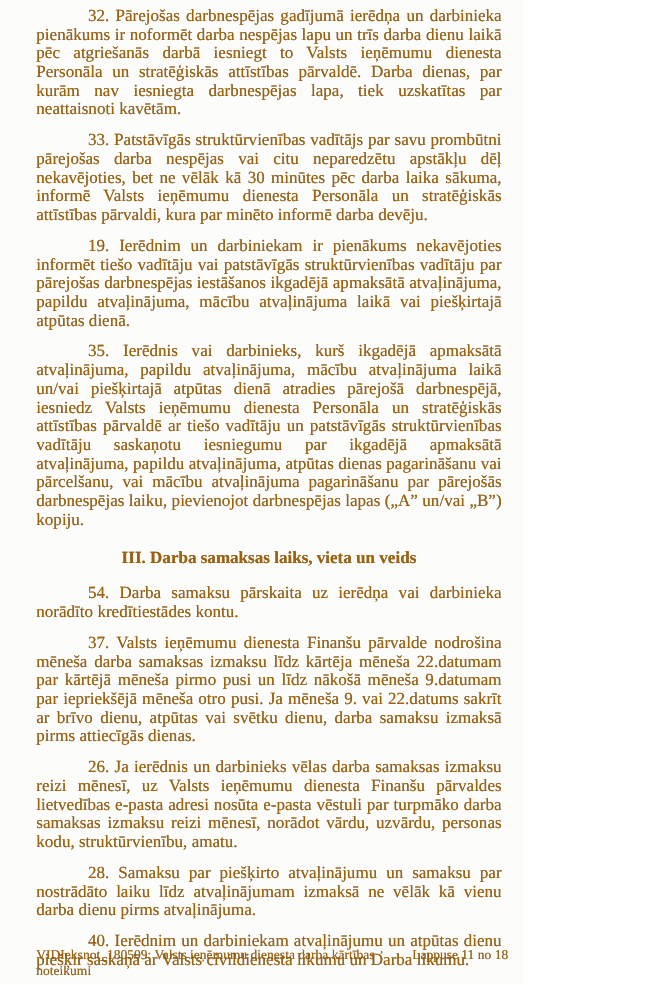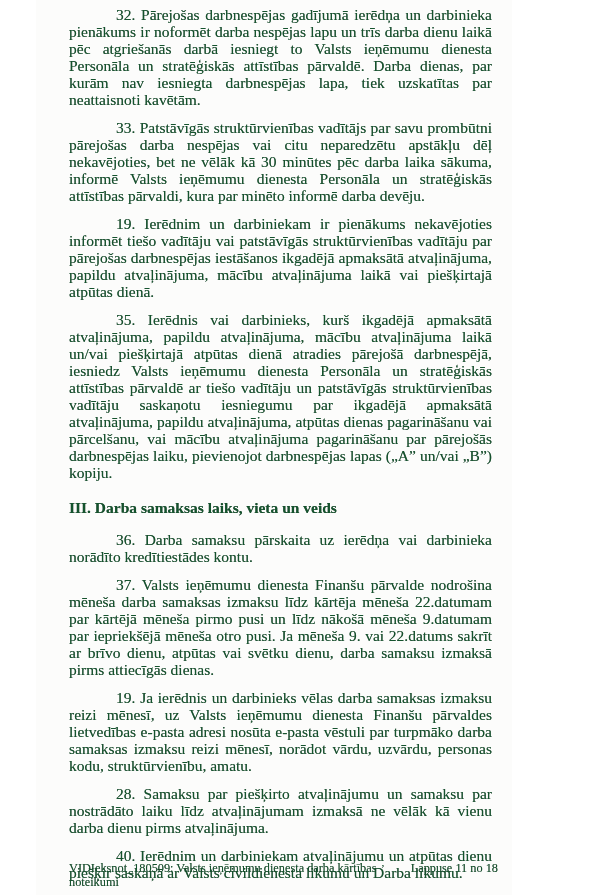--- a/index.html
+++ b/index.html
@@ -8,40 +8,39 @@
     background: #ffffff;
   }
   .page {
     width: 476px;
     height: 895px;
     background: #fcfcfb;
     position: relative;
     overflow: hidden;
     box-sizing: border-box;
     font-family: "Liberation Serif", "DejaVu Serif", serif;
-    color: #14532d;
-    margin-left: 36px;
+    color: #a16207;
   }
   .body-text {
     padding: 6px 20px 0 33px;
   }
   .para {
     margin: 0 0 11px 0;
     font-size: 15.5px;
     line-height: 17px;
     text-align: justify;
     text-indent: 47px;
     text-shadow: 0 0 0.5px rgba(30,30,30,0.55);
   }
   .heading {
     margin: 18px 0 14px 0;
     font-size: 15.5px;
     line-height: 18px;
     font-weight: bold;
-    text-align: left;
+    text-align: center;
     text-shadow: 0 0 0.5px rgba(30,30,30,0.6);
   }
   .footer {
     position: absolute;
     left: 33px;
     right: 14px;
     bottom: 6px;
     display: flex;
     align-items: baseline;
     font-size: 12.3px;
@@ -55,23 +54,23 @@
 </head>
 <body>
 
 <div class="page">
   <main class="body-text">
     <p class="para">32. Pārejošas darbnespējas gadījumā ierēdņa un darbinieka pienākums ir noformēt darba nespējas lapu un trīs darba dienu laikā pēc atgriešanās darbā iesniegt to Valsts ieņēmumu dienesta Personāla un stratēģiskās attīstības pārvaldē. Darba dienas, par kurām nav iesniegta darbnespējas lapa, tiek uzskatītas par neattaisnoti kavētām.</p>
     <p class="para">33. Patstāvīgās struktūrvienības vadītājs par savu prombūtni pārejošas darba nespējas vai citu neparedzētu apstākļu dēļ nekavējoties, bet ne vēlāk kā 30 minūtes pēc darba laika sākuma, informē Valsts ieņēmumu dienesta Personāla un stratēģiskās attīstības pārvaldi, kura par minēto informē darba devēju.</p>
     <p class="para">19. Ierēdnim un darbiniekam ir pienākums nekavējoties informēt tiešo vadītāju vai patstāvīgās struktūrvienības vadītāju par pārejošas darbnespējas iestāšanos ikgadējā apmaksātā atvaļinājuma, papildu atvaļinājuma, mācību atvaļinājuma laikā vai piešķirtajā atpūtas dienā.</p>
     <p class="para">35. Ierēdnis vai darbinieks, kurš ikgadējā apmaksātā atvaļinājuma, papildu atvaļinājuma, mācību atvaļinājuma laikā un/vai piešķirtajā atpūtas dienā atradies pārejošā darbnespējā, iesniedz Valsts ieņēmumu dienesta Personāla un stratēģiskās attīstības pārvaldē ar tiešo vadītāju un patstāvīgās struktūrvienības vadītāju saskaņotu iesniegumu par ikgadējā apmaksātā atvaļinājuma, papildu atvaļinājuma, atpūtas dienas pagarināšanu vai pārcelšanu, vai mācību atvaļinājuma pagarināšanu par pārejošās darbnespējas laiku, pievienojot darbnespējas lapas („A” un/vai „B”) kopiju.</p>
     <h2 class="heading">III. Darba samaksas laiks, vieta un veids</h2>
-    <p class="para">36. Darba samaksu pārskaita uz ierēdņa vai darbinieka norādīto kredītiestādes kontu.</p>
+    <p class="para">54. Darba samaksu pārskaita uz ierēdņa vai darbinieka norādīto kredītiestādes kontu.</p>
     <p class="para">37. Valsts ieņēmumu dienesta Finanšu pārvalde nodrošina mēneša darba samaksas izmaksu līdz kārtēja mēneša 22.datumam par kārtējā mēneša pirmo pusi un līdz nākošā mēneša 9.datumam par iepriekšējā mēneša otro pusi. Ja mēneša 9. vai 22.datums sakrīt ar brīvo dienu, atpūtas vai svētku dienu, darba samaksu izmaksā pirms attiecīgās dienas.</p>
-    <p class="para">19. Ja ierēdnis un darbinieks vēlas darba samaksas izmaksu reizi mēnesī, uz Valsts ieņēmumu dienesta Finanšu pārvaldes lietvedības e-pasta adresi nosūta e-pasta vēstuli par turpmāko darba samaksas izmaksu reizi mēnesī, norādot vārdu, uzvārdu, personas kodu, struktūrvienību, amatu.</p>
+    <p class="para">26. Ja ierēdnis un darbinieks vēlas darba samaksas izmaksu reizi mēnesī, uz Valsts ieņēmumu dienesta Finanšu pārvaldes lietvedības e-pasta adresi nosūta e-pasta vēstuli par turpmāko darba samaksas izmaksu reizi mēnesī, norādot vārdu, uzvārdu, personas kodu, struktūrvienību, amatu.</p>
     <p class="para">28. Samaksu par piešķirto atvaļinājumu un samaksu par nostrādāto laiku līdz atvaļinājumam izmaksā ne vēlāk kā vienu darba dienu pirms atvaļinājuma.</p>
     <p class="para">40. Ierēdnim un darbiniekam atvaļinājumu un atpūtas dienu piešķir saskaņā ar Valsts civildienesta likumu un Darba likumu.</p>
   </main>
   <footer class="footer">
     <span class="footer-left">VIDIeksnot_180509: Valsts ieņēmumu dienesta darba kārtības noteikumi</span>
     <span class="footer-mark">’</span>
     <span class="footer-right">Lappuse 11 no 18</span>
   </footer>
 </div>
 

